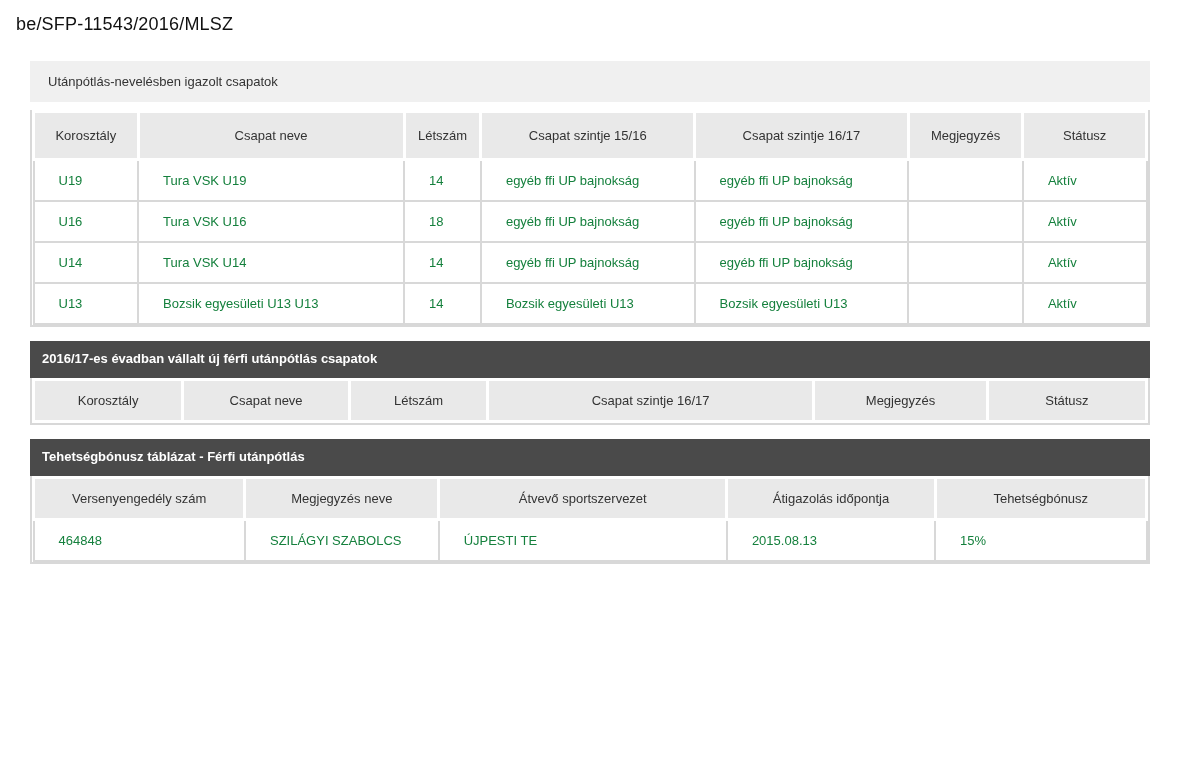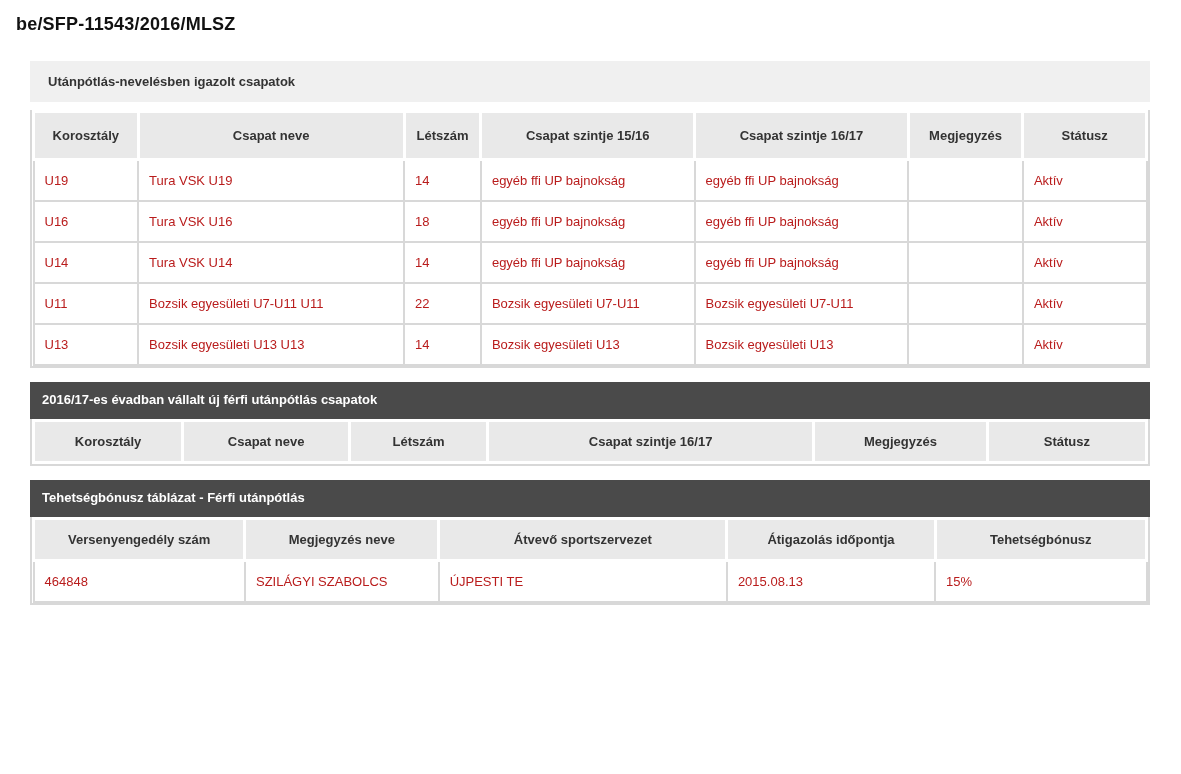--- a/index.html
+++ b/index.html
@@ -9,34 +9,34 @@
     font-family: "Liberation Sans", sans-serif;
     color: #333333;
   }
   .page {
     width: 1181px;
     min-height: 774px;
     box-sizing: border-box;
   }
   h1.page-title {
     font-size: 18px;
-    font-weight: bold;
+    font-weight: normal;
     color: #111111;
     margin: 14px 16px 26px 16px;
     letter-spacing: 0.2px;
   }
   .container {
     margin-left: 30px;
     width: 1120px;
   }
   .panel-header {
     background: #f0f0f0;
     color: #333333;
     font-size: 13px;
-    font-weight: bold;
+    font-weight: normal;
     padding: 13px 18px;
     margin-bottom: 8px;
     box-sizing: border-box;
   }
   .tbl-section {
     margin-bottom: 14px;
   }
   .dark-bar {
     background: #4a4a4a;
     color: #ffffff;
@@ -51,35 +51,35 @@
   }
   table.data-table {
     width: 100%;
     border-collapse: collapse;
     table-layout: fixed;
   }
   table.data-table th {
     background: #e9e9e9;
     border: 3px solid #ffffff;
     font-size: 13px;
-    font-weight: bold;
+    font-weight: normal;
     color: #333333;
     text-align: center;
     padding: 12px 6px;
     overflow: hidden;
     white-space: nowrap;
   }
   table.t1 th { padding: 15px 6px; }
   table.data-table td {
     background: #ffffff;
     border: 2px solid #d8d8d8;
     font-size: 13px;
-    color: #b91c1c;
+    color: #15803d;
     text-align: left;
-    padding: 12px 10px;
+    padding: 12px 24px;
     overflow: hidden;
     white-space: nowrap;
   }
 </style>
 </head>
 <body>
 
 <div class="page">
 
   <h1 class="page-title">be/SFP-11543/2016/MLSZ</h1>
@@ -133,29 +133,20 @@
               <tr>
                 <td>U14</td>
                 <td>Tura VSK U14</td>
                 <td>14</td>
                 <td>egyéb ffi UP bajnokság</td>
                 <td>egyéb ffi UP bajnokság</td>
                 <td></td>
                 <td>Aktív</td>
               </tr>
               <tr>
-                <td>U11</td>
-                <td>Bozsik egyesületi U7-U11 U11</td>
-                <td>22</td>
-                <td>Bozsik egyesületi U7-U11</td>
-                <td>Bozsik egyesületi U7-U11</td>
-                <td></td>
-                <td>Aktív</td>
-              </tr>
-              <tr>
                 <td>U13</td>
                 <td>Bozsik egyesületi U13 U13</td>
                 <td>14</td>
                 <td>Bozsik egyesületi U13</td>
                 <td>Bozsik egyesületi U13</td>
                 <td></td>
                 <td>Aktív</td>
               </tr>
             </tbody>
         </table>

